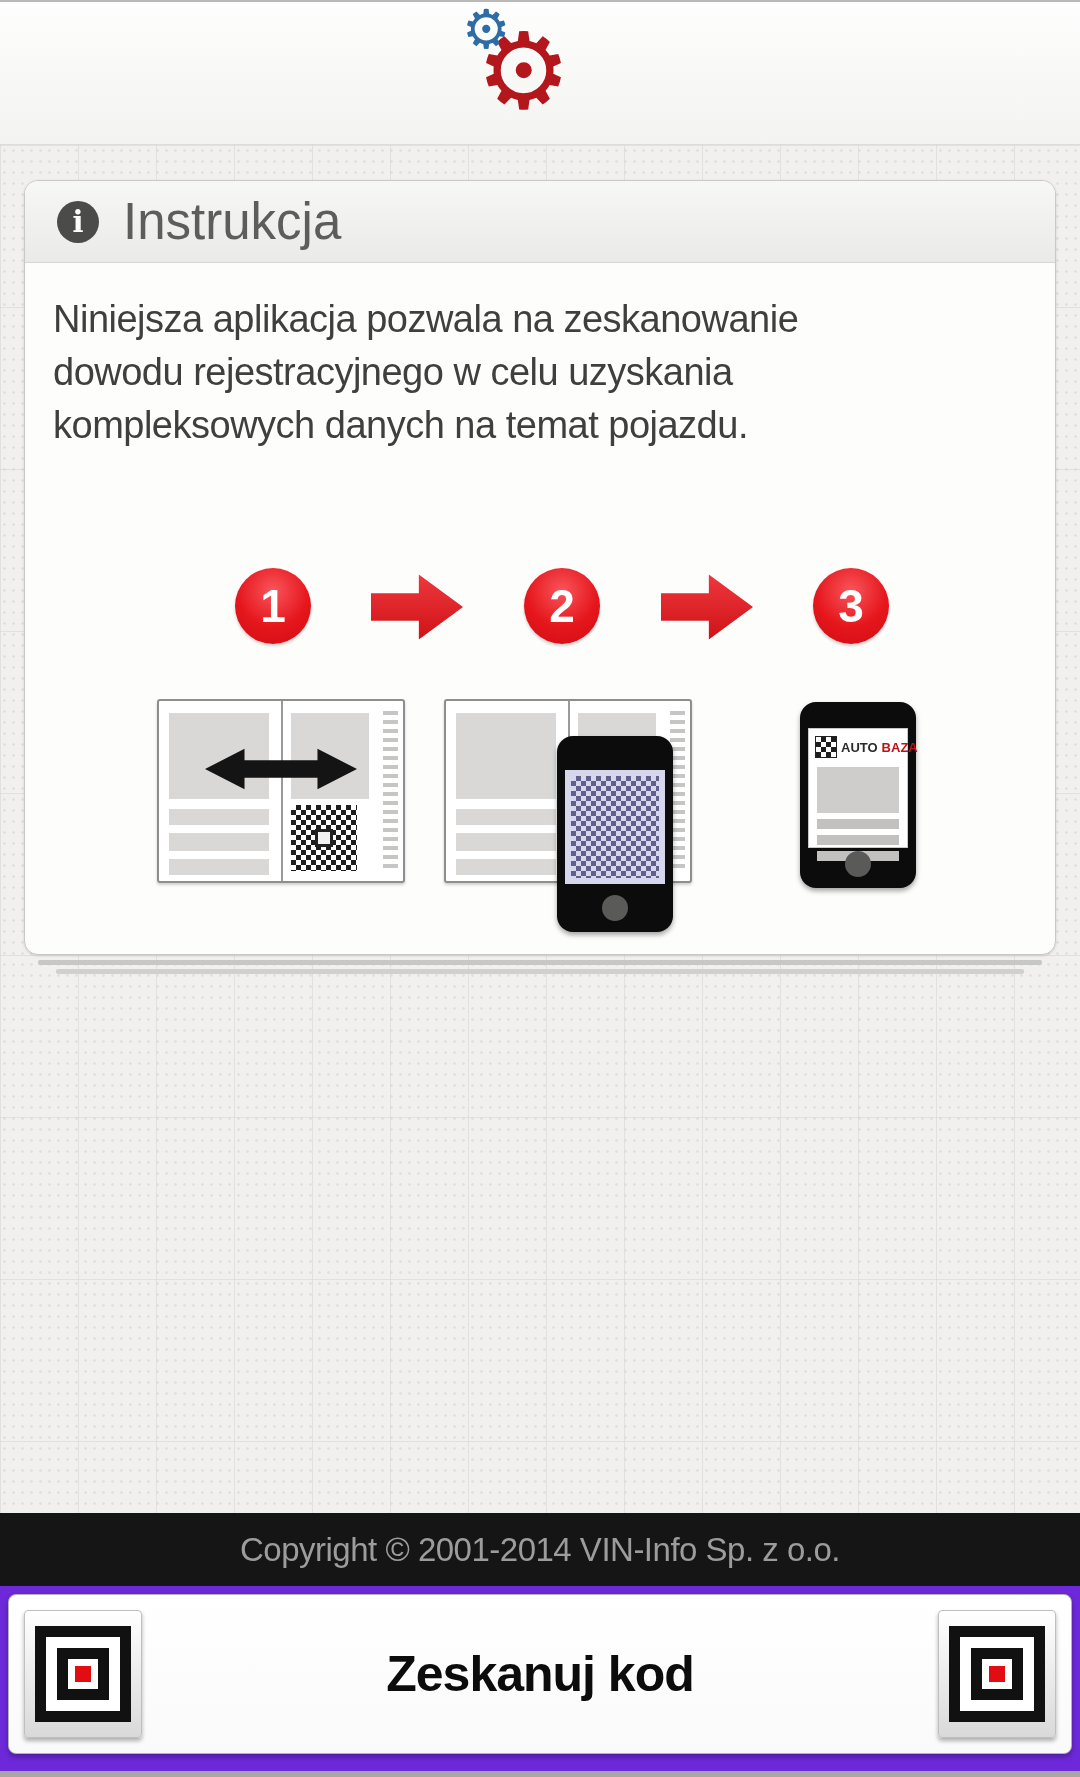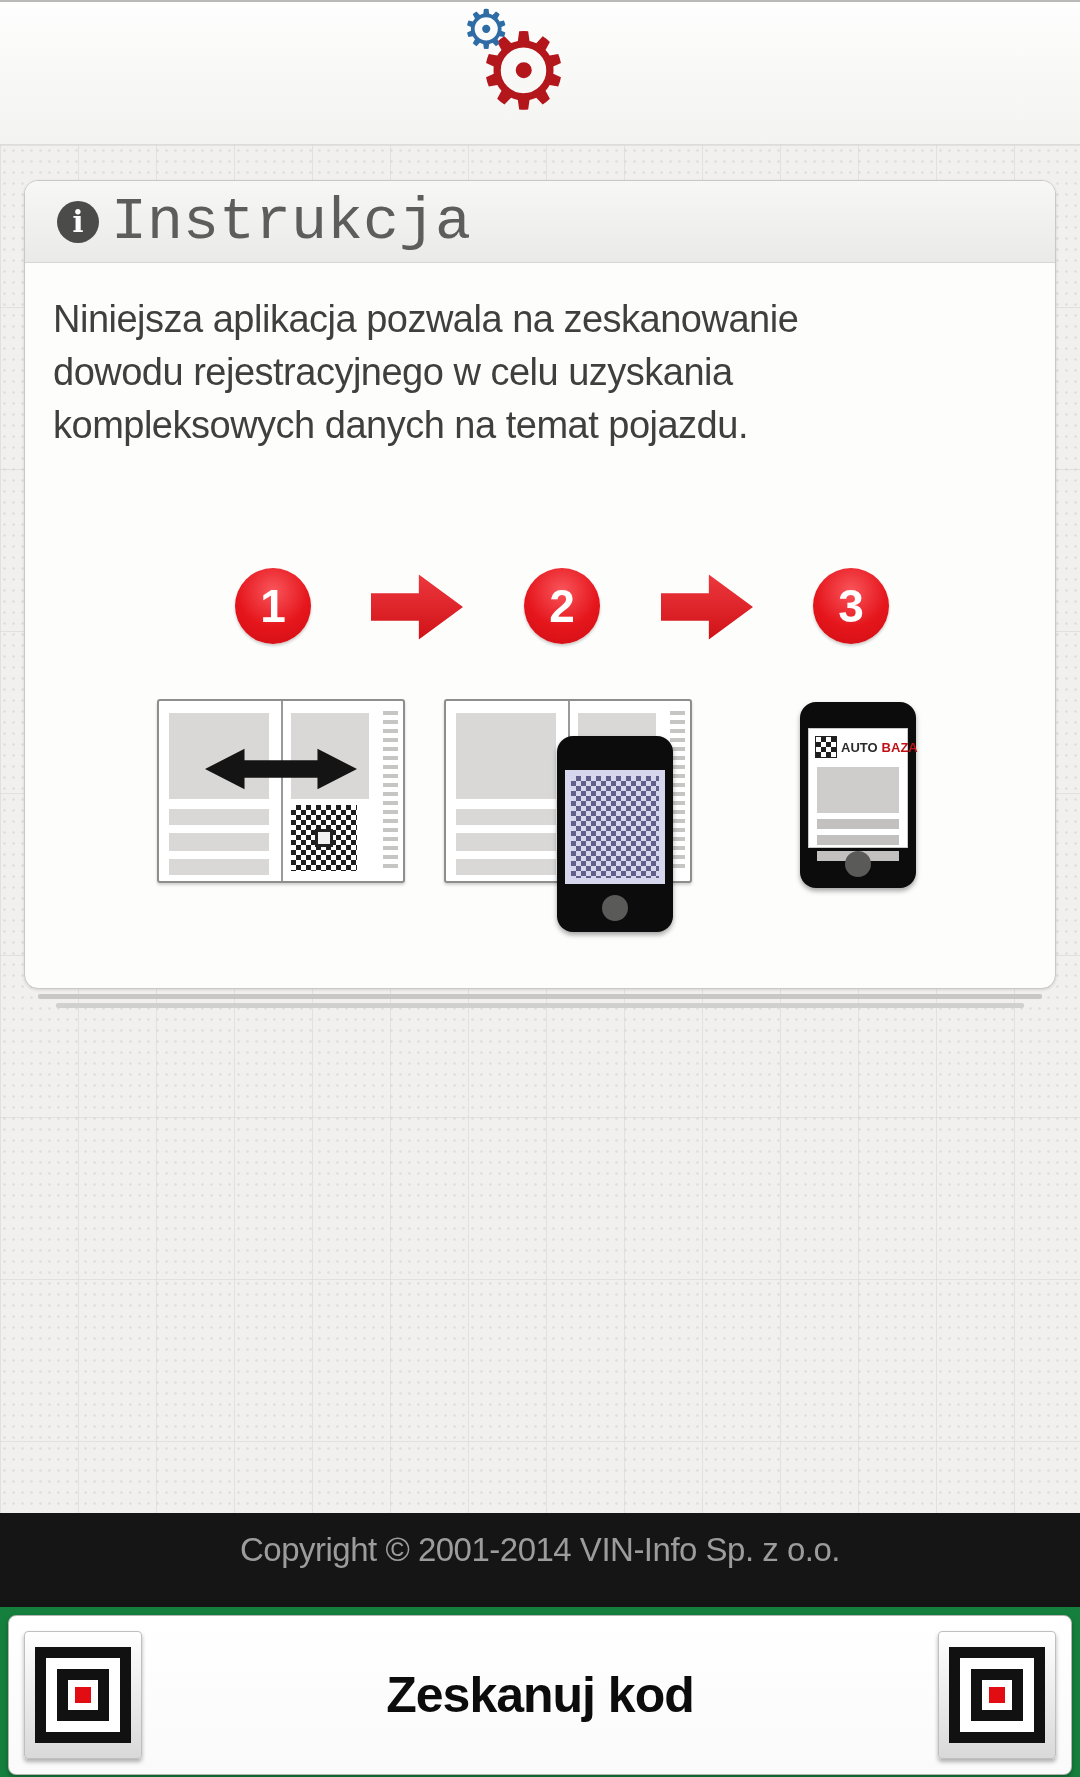--- a/index.html
+++ b/index.html
@@ -27,23 +27,23 @@
       radial-gradient(rgba(213,212,209,.55) 1.1px, transparent 1.4px);
     background-size:78px 162px, 78px 162px, 9px 11px; }
 
   .panel { margin:35px 24px 0; border:1px solid #c8c8c6; border-radius:14px; background:#fdfdfc;
     box-shadow:0 1px 3px rgba(0,0,0,.12); overflow:hidden; }
   .panel-header { height:82px; display:flex; align-items:center; padding-left:32px;
     background:linear-gradient(#f7f7f6,#eaeae8); border-bottom:1px solid #d6d6d4; }
   .info-icon { width:42px; height:42px; border-radius:50%; background:#4b4b49; color:#fff;
     display:flex; align-items:center; justify-content:center;
     font-family:"DejaVu Serif", serif; font-weight:bold; font-size:29px; flex:none; }
-  .panel-title { margin-left:12px; font-size:60px; font-weight:normal; color:#5d5d5b;font-family:Liberation Mono, monospace; }
-
-  .panel-body { padding:30px 28px 54px;border-radius:22px; }
+  .panel-title { margin-left:24px; font-size:51px; font-weight:normal; color:#5d5d5b; }
+
+  .panel-body { padding:30px 28px 20px;border-radius:22px; }
   .panel-body p { font-size:38px; line-height:53px; letter-spacing:-0.5px; color:#3f3f3d; max-width:880px; }
   .panel-body p + p { margin-top:28px; }
 
   
   .illustration { position:relative; height:366px; margin-top:116px; }
   .step-badge { position:absolute; top:0; width:76px; height:76px; border-radius:50%;
     background:radial-gradient(circle at 50% 30%, #f8555b 0%, #e5161c 55%, #cf0e13 100%);
     color:#fff; font-size:46px; font-weight:bold; display:flex; align-items:center; justify-content:center;
     box-shadow:0 2px 3px rgba(0,0,0,.2); }
   .badge-1 { left:182px; } .badge-2 { left:471px; } .badge-3 { left:760px; }
@@ -92,25 +92,25 @@
   .p3-auto { font-size:13px; font-weight:bold; color:#2b2b2b; letter-spacing:0; }
   .p3-baza { font-size:13px; font-weight:bold; color:#c01015; }
   .p3-big { margin:9px 8px 0; height:46px; background:#cfcdcb; }
   .p3-bar { margin:6px 8px 0; height:10px; background:#c3c1bf; }
 
   
   .stack-line-1 { margin:5px 38px 0; height:5px; background:#c7c7c5; border-radius:2px; }
   .stack-line-2 { margin:4px 56px 0; height:5px; background:#d0d0ce; border-radius:2px; }
 
   
-  .copyright { height:94px; flex:none; line-height:73px; text-align:center;
+  .copyright { height:73px; flex:none; line-height:73px; text-align:center;
     background:#151515; color:#9c9c9c; font-size:33px; letter-spacing:-0.5px; }
 
   
-  .bottombar { height:191px; flex:none; background:#15803d; border-bottom:6px solid #a7a7a5; padding:8px 8px 0; }
+  .bottombar { height:191px; flex:none; background:#6d28d9; border-bottom:6px solid #a7a7a5; padding:8px 8px 0; }
   .scan-button { width:100%; height:160px; background:linear-gradient(#ffffff,#fafafa);
     border:1px solid #b4b4b2; border-radius:8px; box-shadow:0 3px 5px rgba(0,0,0,.28);
     display:flex; align-items:center; padding:0 15px; cursor:pointer; font-family:inherit; }
   .scan-label { flex:1; text-align:center; font-size:50px; font-weight:bold; letter-spacing:-1px; color:#0c0c0c; }
   .scan-target { width:118px; height:128px; flex:none; background:linear-gradient(#ffffff,#d9d9d9);
     border:1px solid #bfbfbd; border-radius:4px; box-shadow:0 3px 4px rgba(0,0,0,.3);
     display:flex; align-items:center; justify-content:center; }
   .sq1 { width:96px; height:96px; background:#111; display:flex; align-items:center; justify-content:center; }
   .sq2 { width:74px; height:74px; background:#fff; display:flex; align-items:center; justify-content:center; }
   .sq3 { width:52px; height:52px; background:#111; display:flex; align-items:center; justify-content:center; }

